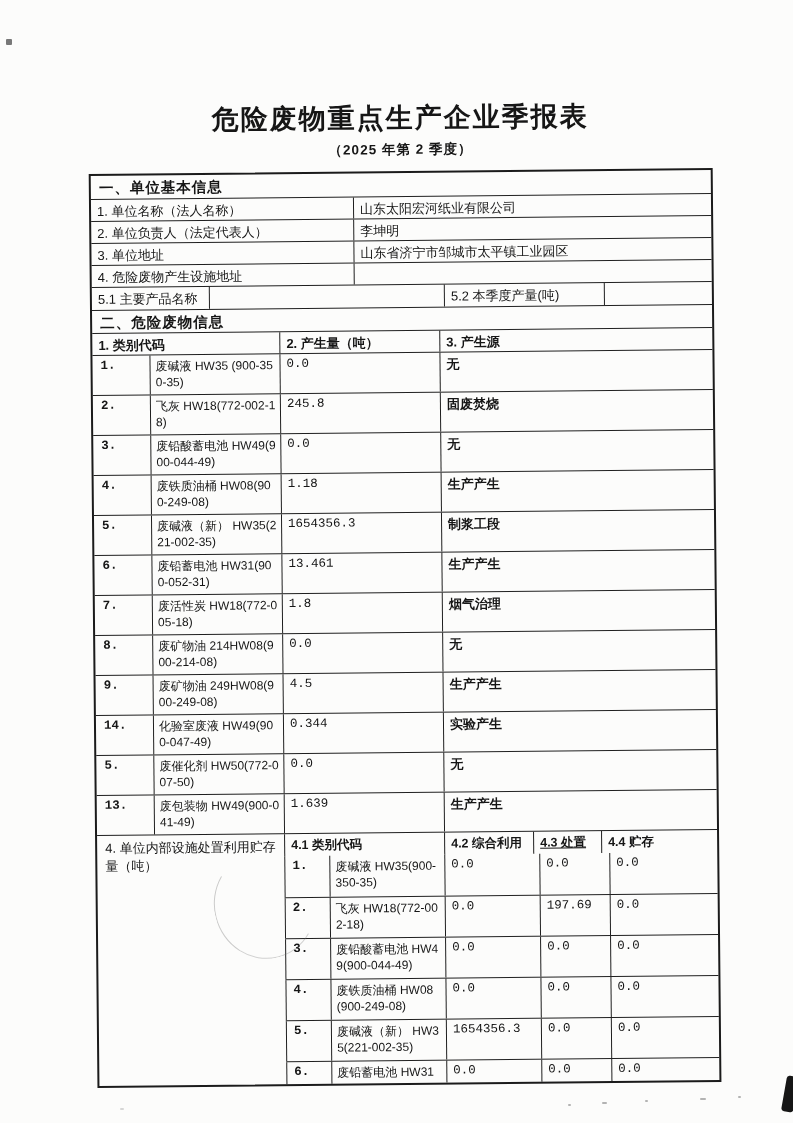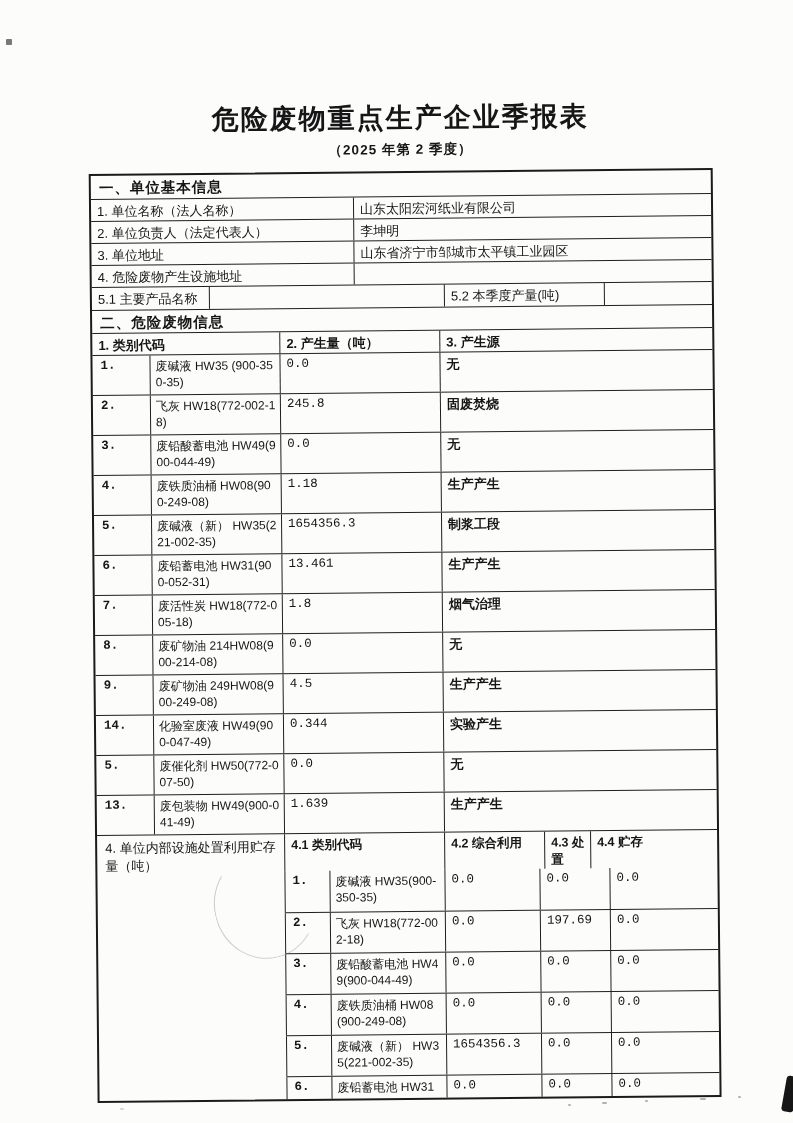--- a/index.html
+++ b/index.html
@@ -39,21 +39,21 @@
   .c-qty { width:160px; }
   .c-src { flex:1; font-weight:600; font-size:13px; }
   .num { font-family:"Liberation Mono","DejaVu Sans Mono",monospace; font-size:12.5px; }
   .sec4 { display:flex; border-top:1.6px solid #1f1f1f; }
   .c-left { width:187px; font-size:13px; line-height:18px; padding:4px 6px 0 8px; }
   .sec4-right { flex:1; display:flex; flex-direction:column; }
   .sec4-right .row { border-top:1.6px solid #1f1f1f; }
   .sec4-right .row:first-child { border-top:none; }
   .sec4-right .row .cell:first-child { border-left:1.6px solid #1f1f1f; }
   .sec4-header { min-height:22px; font-size:12.5px; font-weight:bold; }
-  .h41 { width:160px; } .h42 { width:100px; } .h43 { width:46px; } .h44 { flex:1; }
+  .h41 { width:160px; } .h42 { width:89px; } .h43 { width:68px;text-decoration:underline; } .h44 { flex:1; }
   .facility-row { min-height:41px; font-size:12px; }
   .facility-rows > .facility-row:last-child { min-height:23px; }
   .c-sno { width:45px; padding-left:7px; font-weight:bold; }
   .c-sname { width:115px; padding-left:5px; line-height:16px; word-break:break-all; }
   .c-r1 { width:95px; } .c-r2 { width:70px; } .c-r3 { flex:1; }
   
   .pen-dot { position:absolute; left:6px; top:39px; width:6px; height:6px; background:#4c4c4c; border-radius:1px; opacity:.75; }
   .pen-circle { position:absolute; left:214px; top:851px; width:102px; height:108px; border-radius:50%;
     border:1.6px solid transparent; border-left-color:rgba(110,110,110,.34); border-bottom-color:rgba(110,110,110,.30);
     transform:rotate(-14deg); }

